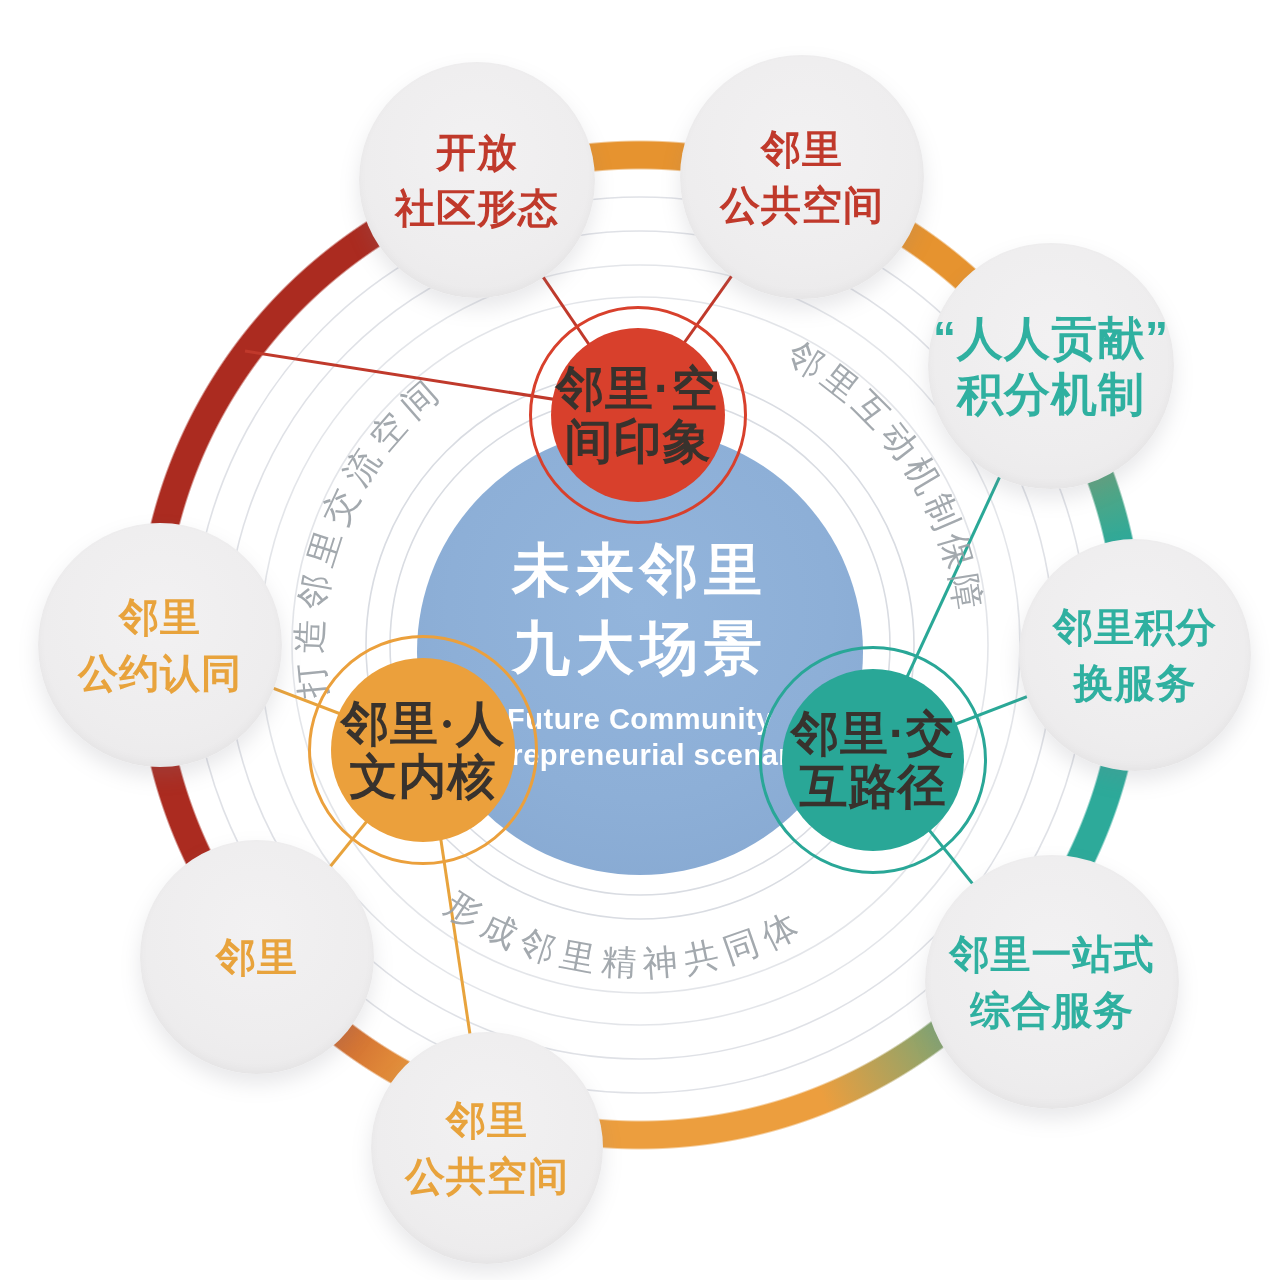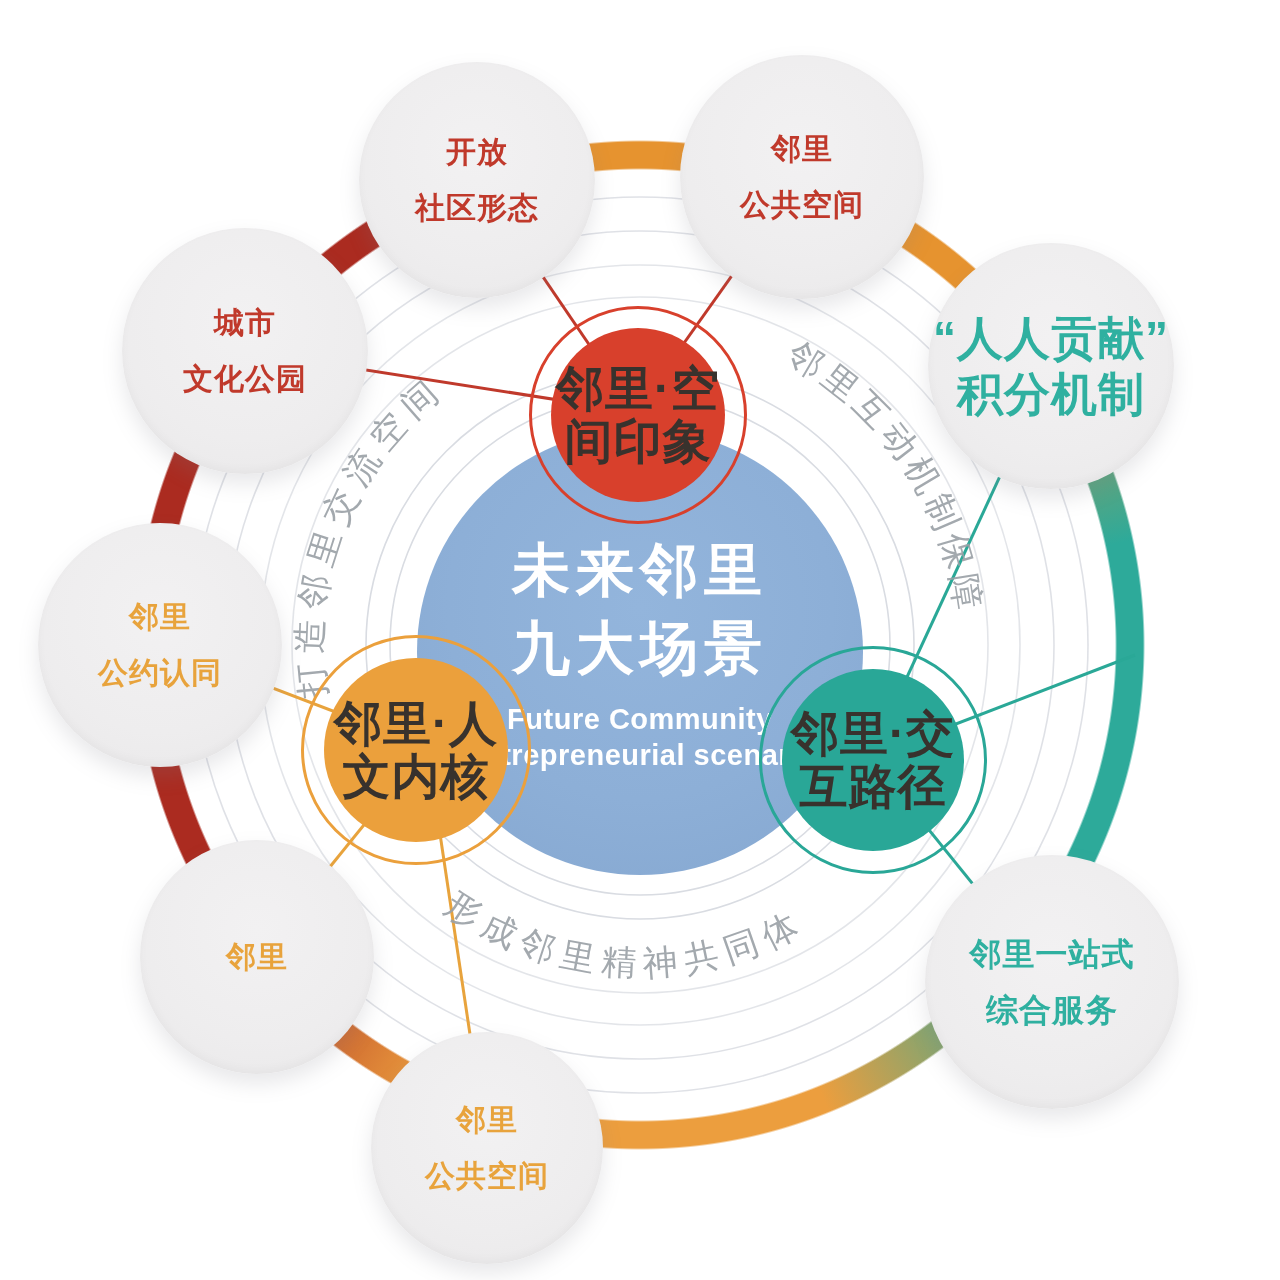--- a/index.html
+++ b/index.html
@@ -44,21 +44,21 @@
     position:absolute;border-radius:50%;background:var(--cf);
     display:flex;flex-direction:column;align-items:center;justify-content:center;
     color:#38322d;font-weight:bold;font-size:48px;line-height:53px;text-align:center;letter-spacing:1px;
   }
   
   .sat{
     position:absolute;border-radius:50%;
     background:radial-gradient(circle at 50% 38%, #f2f1f2 0%, #eeedee 60%, #e9e8e9 100%);
     box-shadow:0 10px 20px rgba(125,125,140,.18), inset 0 -4px 10px rgba(0,0,0,.03);
     display:flex;flex-direction:column;align-items:center;justify-content:center;
-    font-weight:bold;font-size:30px;line-height:56px;text-align:center;letter-spacing:1px;
+    font-weight:bold;font-size:40px;line-height:56px;text-align:center;letter-spacing:1px;
   }
   .sat.red{color:#c0392b;}
   .sat.orange{color:#e8a33c;}
   .sat.teal{color:#2fb0a0;}
 </style>
 </head>
 <body>
 
 <div id="stage">
 
@@ -106,57 +106,57 @@
     <div class="en first">Future Community</div>
     <div class="en">Entrepreneurial scenario</div>
   </div>
 
   <div class="hub" style="--c:#d8402c;--cf:#d8402c;left:529px;top:306px;width:212px;height:212px;">
     <div class="hub-fill" style="inset:19px;">
       <span>邻里·空</span>
       <span>间印象</span>
     </div>
   </div>
-  <div class="hub" style="--c:#eba03c;--cf:#eba03c;left:301px;top:635px;width:224px;height:224px;">
+  <div class="hub" style="--c:#eba03c;--cf:#eba03c;left:308px;top:635px;width:224px;height:224px;font-family:Liberation Serif, serif;">
     <div class="hub-fill" style="inset:20px;">
       <span>邻里·人</span>
       <span>文内核</span>
     </div>
   </div>
   <div class="hub" style="--c:#29a797;--cf:#29a797;left:759px;top:646px;width:222px;height:222px;">
     <div class="hub-fill" style="inset:20px;">
       <span>邻里·交</span>
       <span>互路径</span>
     </div>
   </div>
 
   <div class="sat red" style="left:359px;top:62px;width:236px;height:236px;">
     <span>开放</span>
     <span>社区形态</span>
   </div>
   <div class="sat red" style="left:680px;top:55px;width:244px;height:244px;">
     <span>邻里</span>
     <span>公共空间</span>
   </div>
-  <div class="sat red" style="left:122px;top:228px;width:246px;height:246px;">
-    <span>城市</span>
-    <span>文化公园</span>
-  </div>
   <div class="sat teal" style="left:928px;top:243px;width:246px;height:246px;font-size:46px;">
     <span>“人人贡献”</span>
     <span>积分机制</span>
   </div>
   <div class="sat orange" style="left:38px;top:523px;width:244px;height:244px;">
     <span>邻里</span>
     <span>公约认同</span>
   </div>
+  <div class="sat teal" style="left:1019px;top:539px;width:232px;height:232px;">
+    <span>邻里积分</span>
+    <span>换服务</span>
+  </div>
   <div class="sat orange" style="left:140px;top:840px;width:234px;height:234px;">
     <span>邻里</span>
   </div>
-  <div class="sat teal" style="left:925px;top:855px;width:254px;height:254px;font-size:32px;">
+  <div class="sat teal" style="left:925px;top:855px;width:254px;height:254px;font-size:40px;">
     <span>邻里一站式</span>
     <span>综合服务</span>
   </div>
   <div class="sat orange" style="left:371px;top:1032px;width:232px;height:232px;">
     <span>邻里</span>
     <span>公共空间</span>
   </div>
 
 </div>
 

